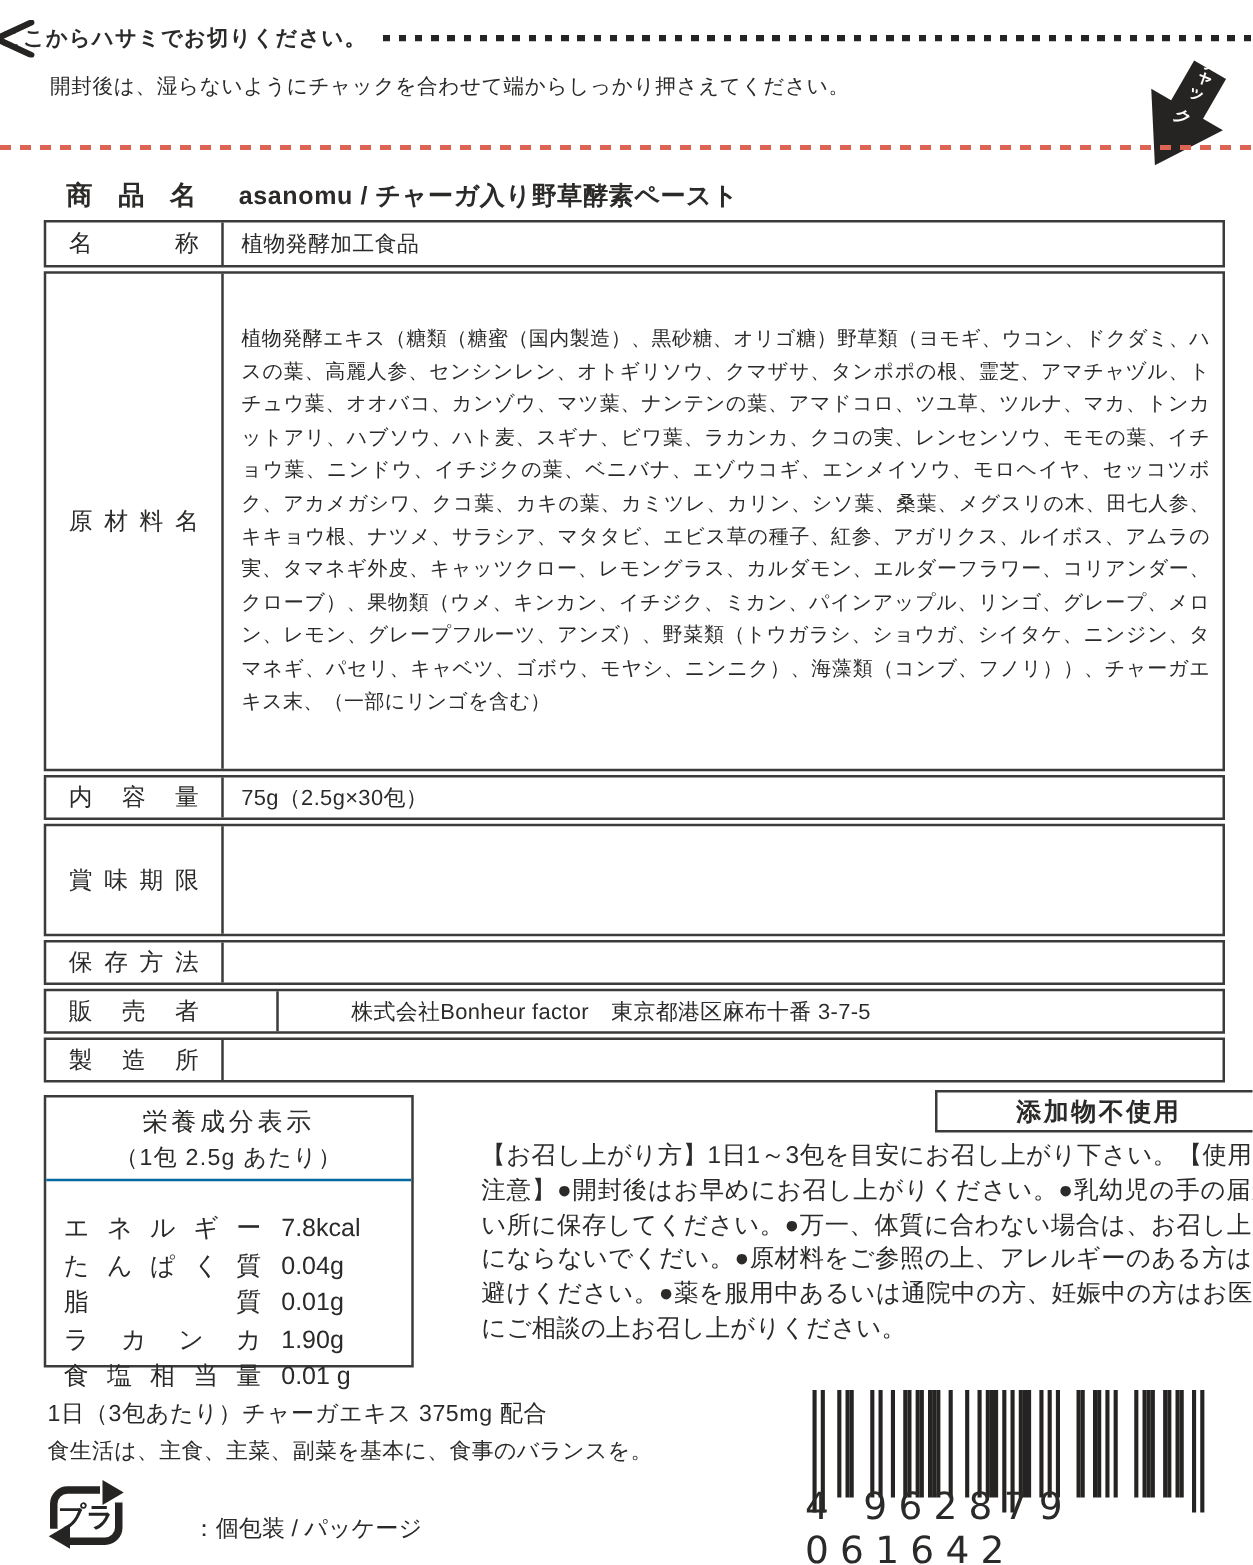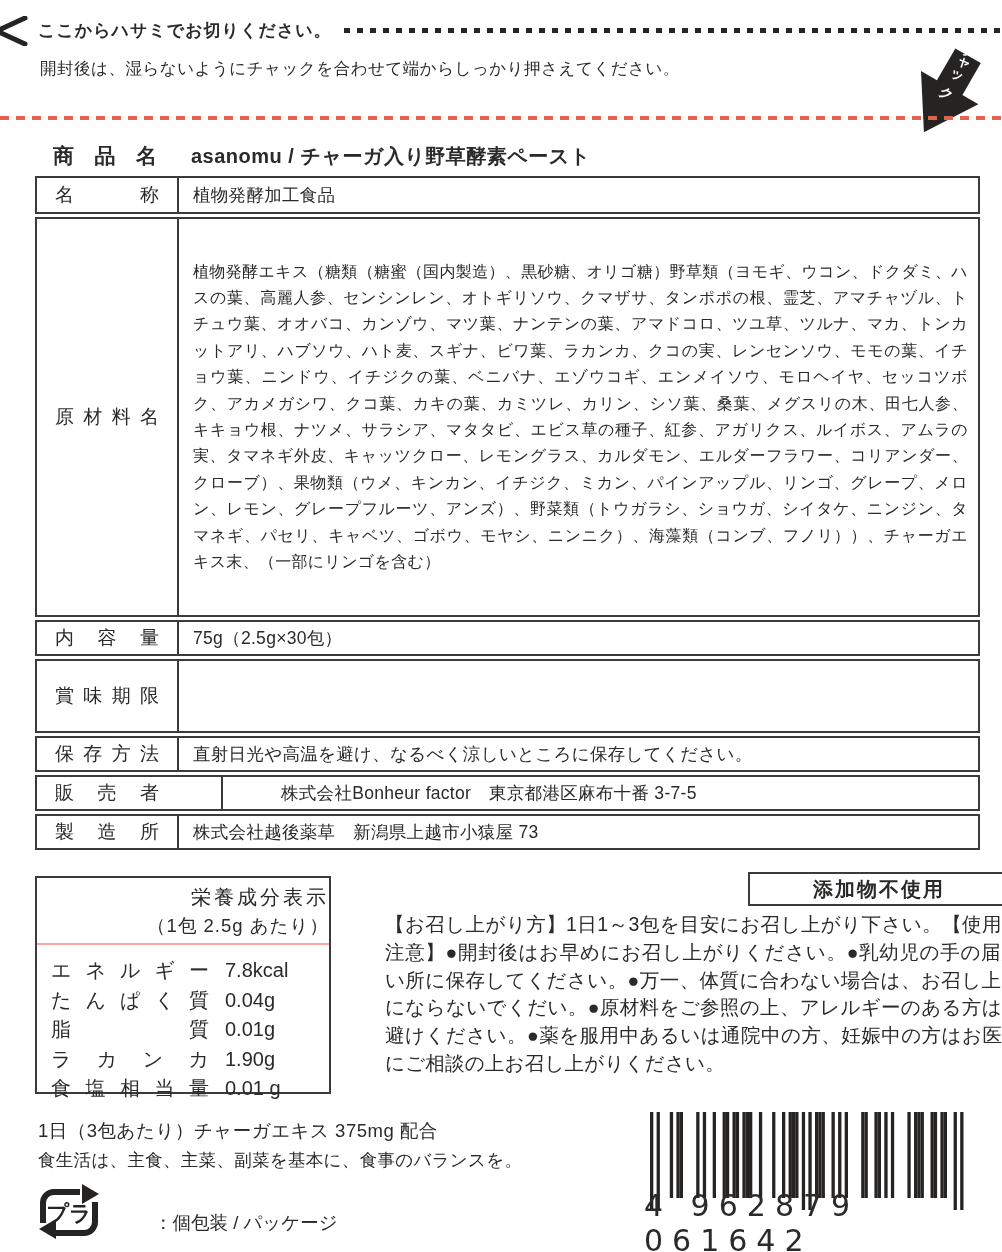--- a/index.html
+++ b/index.html
@@ -5,21 +5,21 @@
   html,body{margin:0;padding:0;}
   body{
     width:1002px;height:1252px;position:relative;overflow:hidden;
     background:#ffffff;color:#2b2a29;
     font-family:"Liberation Sans",sans-serif;
     -webkit-font-smoothing:antialiased;
   }
   
   .cut-row{position:absolute;top:14px;left:0;right:0;height:32px;display:flex;align-items:center;}
   .scissors{position:absolute;left:-5px;top:2px;width:36px;height:30px;}
-  .cut-label{margin-left:38px;font-size:17px;font-weight:bold;letter-spacing:1px;white-space:nowrap;}
+  .cut-label{font-size:17px;font-weight:bold;letter-spacing:1px;white-space:nowrap;}
   .cut-dashes{flex:1;height:5px;margin:0 0 0 12px;
     background:repeating-linear-gradient(90deg,#262422 0 6px,transparent 6px 13px);}
   .open-note{position:absolute;top:58px;left:40px;font-size:16.5px;letter-spacing:.5px;}
   .zipper{position:absolute;top:48px;right:6px;width:100px;height:92px;}
   .red-dash{position:absolute;top:116px;left:0;width:100%;height:4px;
     background:repeating-linear-gradient(90deg,#dd6352 0 9px,transparent 9px 16px);}
   
   .product-row{position:absolute;top:136px;left:35px;width:945px;height:40px;display:flex;align-items:center;}
   .product-row .lbl{font-weight:bold;font-size:21px;border-right:none;}
   .product-value{font-weight:bold;font-size:20px;margin-left:16px;letter-spacing:.5px;}
@@ -28,31 +28,31 @@
   .spec-box.first{margin-top:0;align-items:center;}
   .lbl{box-sizing:border-box;width:140px;flex:none;padding:0 18px;font-size:19px;
     text-align:justify;text-align-last:justify;}
   .spec-box .lbl{align-self:center;}
   .cell-divider{align-self:stretch;width:0;border-right:2px solid #3d3b3a;flex:none;}
   .val{flex:1;font-size:17.5px;padding:2px 10px 2px 14px;letter-spacing:.3px;}
   .h-name{height:38px;}
   .h-ingr{height:400px;}
   .h-ingr .val{font-size:16px;line-height:26.4px;text-align:justify;padding-top:4px;padding-bottom:4px;}
   .h-qty{height:36px;}
-  .h-exp{height:74px;}
+  .h-exp{height:90px;}
   .h-store{height:36px;}
   .h-sell{height:36px;gap:44px;}
   .h-manu{height:36px;}
   
   .nutrition{position:absolute;top:876px;left:35px;width:296px;height:218px;box-sizing:border-box;
     border:2px solid #3d3b3a;}
-  .nut-head{border-bottom:2px solid #fca5a5;padding:6px 0 5px;text-align:right;}
+  .nut-head{border-bottom:2px solid #0369a1;padding:6px 0 5px;text-align:center;}
   .nut-title{font-size:20px;letter-spacing:3px;}
   .nut-sub{font-size:18.5px;margin-top:2px;letter-spacing:1px;}
-  .nut-rows{padding:11px 16px 0 14px;}
+  .nut-rows{padding:24px 16px 0 14px;}
   .nut-row{display:flex;line-height:29.5px;font-size:20px;}
   .nut-lbl{width:158px;flex:none;text-align:justify;text-align-last:justify;}
   .nut-val{flex:1;padding-left:16px;}
   
   .additive{position:absolute;top:872px;left:703px;width:262px;height:34px;box-sizing:border-box;
     border:2.5px solid #3d3b3a;display:flex;align-items:center;justify-content:center;
     font-weight:bold;font-size:20px;letter-spacing:2px;margin-left:45px;}
   .usage{position:absolute;top:911px;left:345px;width:657px;font-size:19.5px;line-height:27.8px;
     text-align:justify;letter-spacing:.2px;margin-left:40px;}
   
@@ -110,31 +110,29 @@
     <span class="val">75g（2.5g×30包）</span>
   </div>
   <div class="spec-box h-exp">
     <span class="lbl">賞味期限</span>
     <span class="cell-divider"></span>
     <span class="val"></span>
   </div>
   <div class="spec-box h-store">
     <span class="lbl">保存方法</span>
     <span class="cell-divider"></span>
-    <span class="val">直射日光や高温を避け、なるべく涼しいところに保存してください。</span>
   </div>
   <div class="spec-box h-sell">
     <span class="lbl">販売者</span>
     <span class="cell-divider"></span>
     <span class="val">株式会社Bonheur factor　東京都港区麻布十番 3-7-5</span>
   </div>
   <div class="spec-box h-manu">
     <span class="lbl">製造所</span>
     <span class="cell-divider"></span>
-    <span class="val">株式会社越後薬草　新潟県上越市小猿屋 73</span>
   </div>
 </div>
 
 <div class="nutrition">
   <div class="nut-head">
     <div class="nut-title">栄養成分表示</div>
     <div class="nut-sub">（1包 2.5g あたり）</div>
   </div>
   <div class="nut-rows">
     <div class="nut-row">

